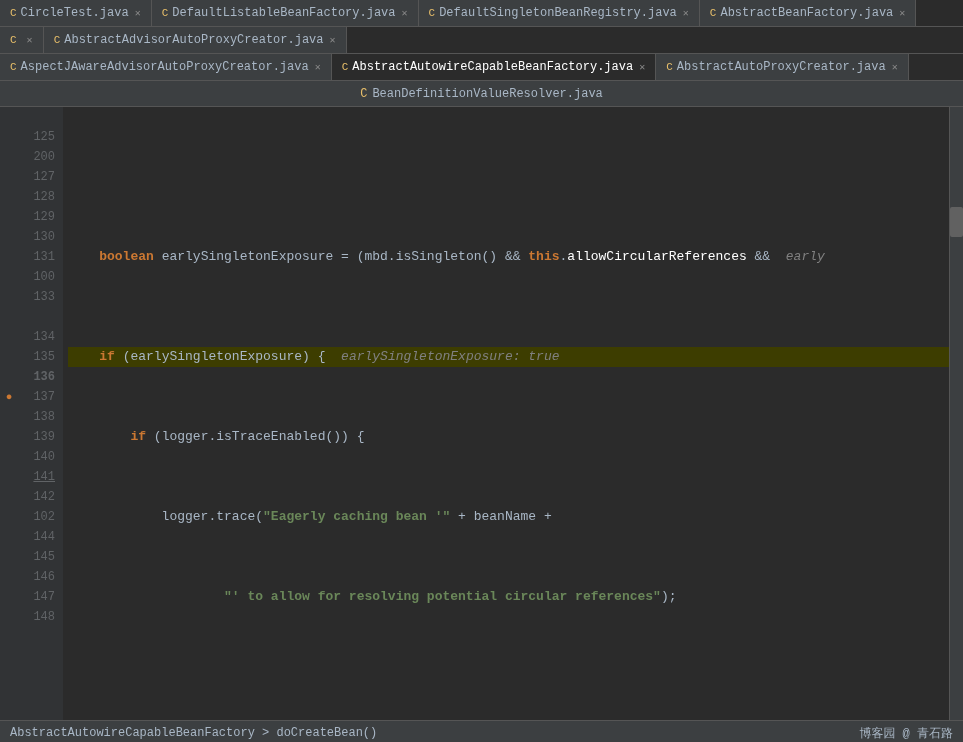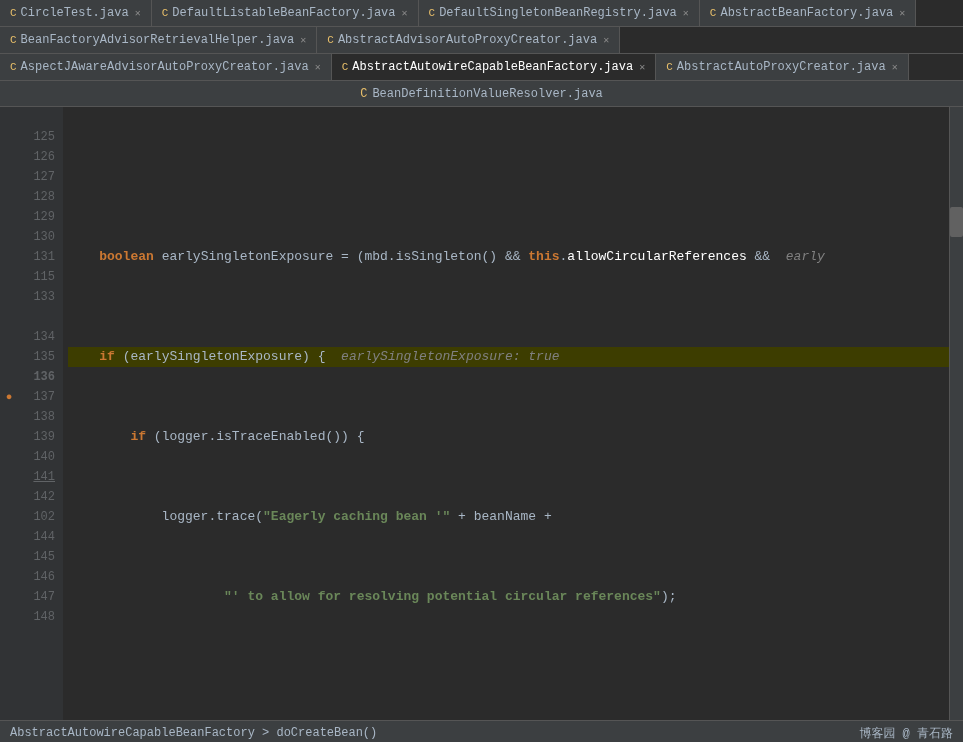--- a/index.html
+++ b/index.html
@@ -175,21 +175,20 @@
     </div>
     <div class="tab">
       <span class="tab-icon">C</span>
       <span>AbstractBeanFactory.java</span>
       <span class="close-btn">✕</span>
     </div>
   </div>
   <div class="tab-row">
     <div class="tab">
       <span class="tab-icon">C</span>
-      <span>BeanFactoryAdvisorRetrievalHelper.java</span>
       <span class="close-btn">✕</span>
     </div>
     <div class="tab">
       <span class="tab-icon">C</span>
       <span>AbstractAdvisorAutoProxyCreator.java</span>
       <span class="close-btn">✕</span>
     </div>
   </div>
   <div class="tab-row">
     <div class="tab">
@@ -242,27 +241,27 @@
     <div style="line-height:20px;">&nbsp;</div>
     <div style="line-height:20px;">&nbsp;</div>
     <div style="line-height:20px;">&nbsp;</div>
     <div style="line-height:20px;">&nbsp;</div>
     <div style="line-height:20px;">&nbsp;</div>
   </div>
 
   <div class="gutter">
     <div style="line-height:20px;">&nbsp;</div>
     <div style="line-height:20px;">125</div>
-    <div style="line-height:20px;">126</div>
+    <div style="line-height:20px;">200</div>
     <div style="line-height:20px;">127</div>
     <div style="line-height:20px;">128</div>
     <div style="line-height:20px;">129</div>
     <div style="line-height:20px;">130</div>
     <div style="line-height:20px;">131</div>
-    <div style="line-height:20px;">115</div>
+    <div style="line-height:20px;">100</div>
     <div style="line-height:20px;">133</div>
     <div style="line-height:20px;">&nbsp;</div>
     <div style="line-height:20px;">134</div>
     <div style="line-height:20px;">135</div>
     <div style="line-height:20px;font-weight:bold;">136</div>
     <div style="line-height:20px;">137</div>
     <div style="line-height:20px;">138</div>
     <div style="line-height:20px;">139</div>
     <div style="line-height:20px;">140</div>
     <div style="line-height:20px;text-decoration:underline;">141</div>

